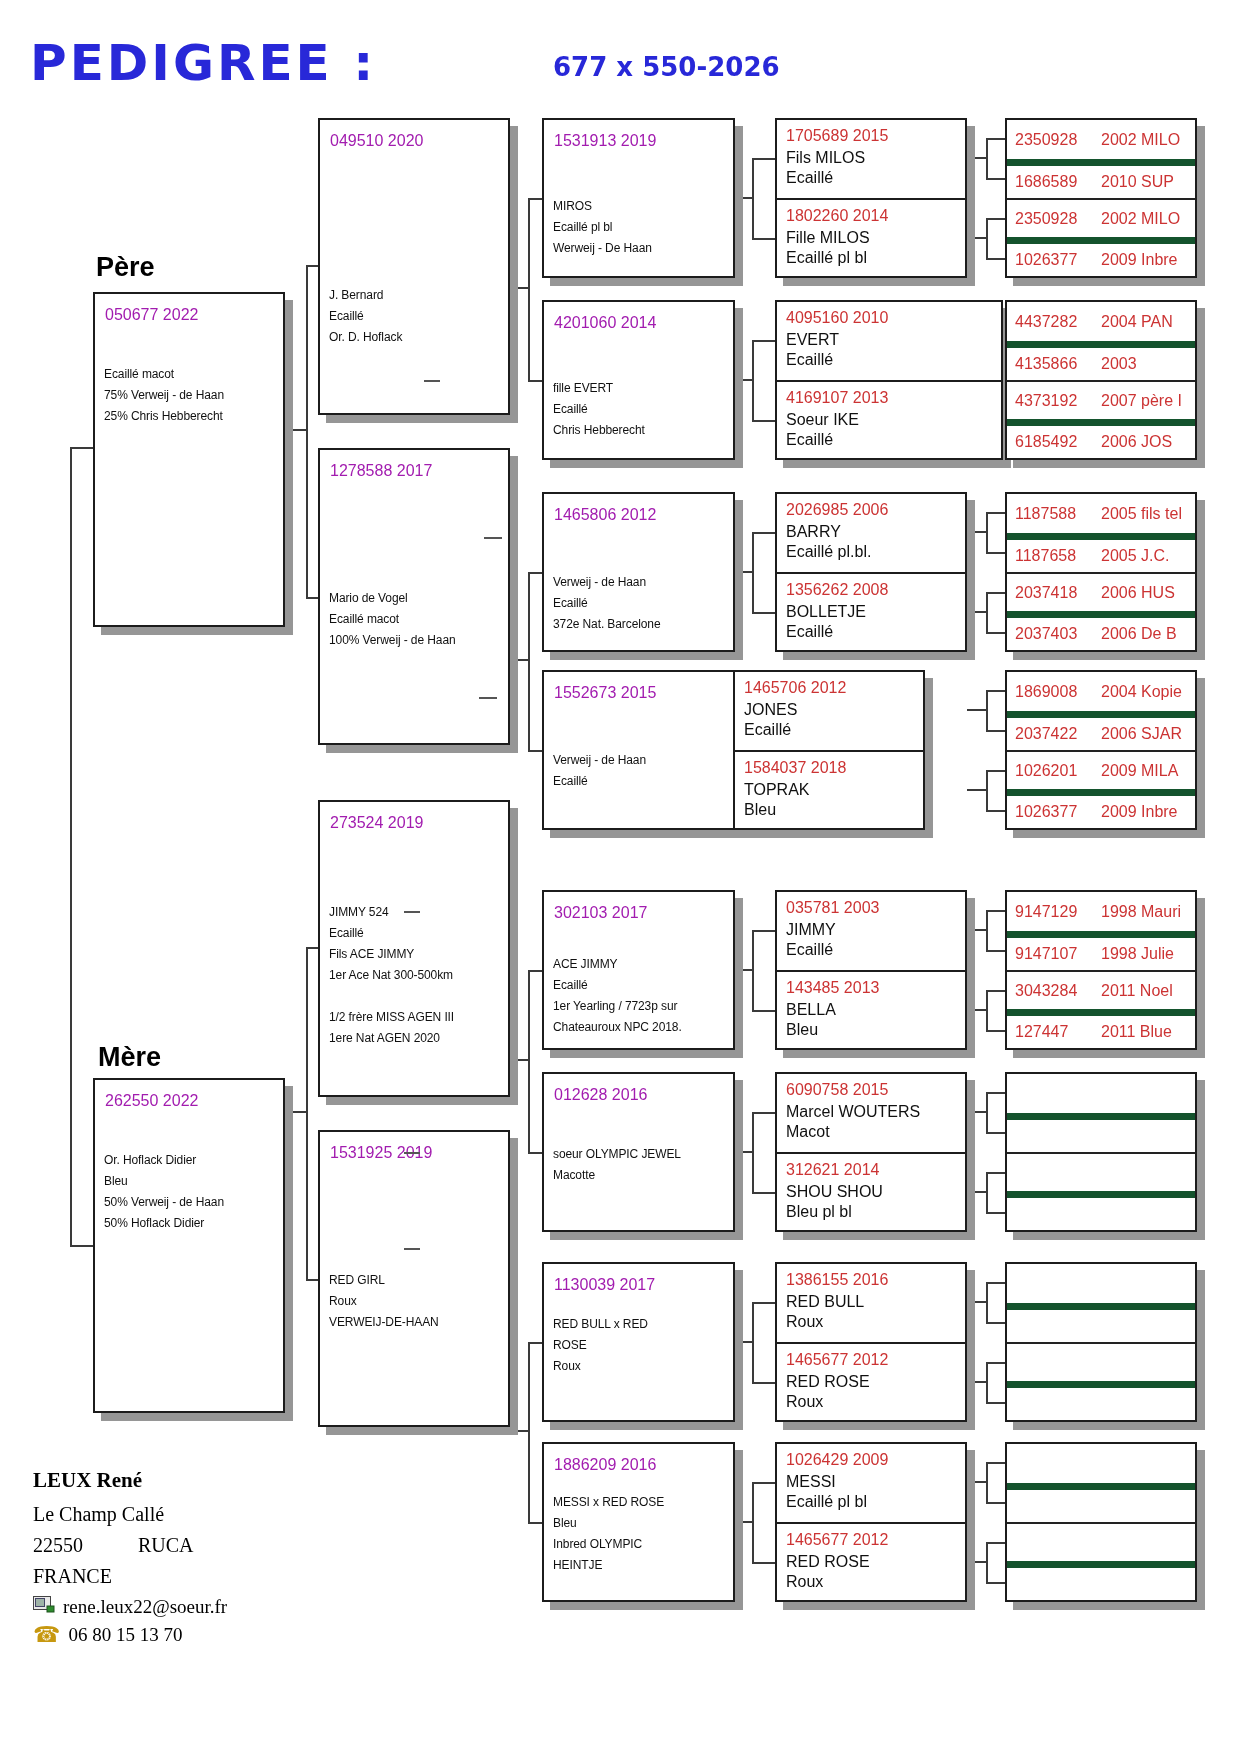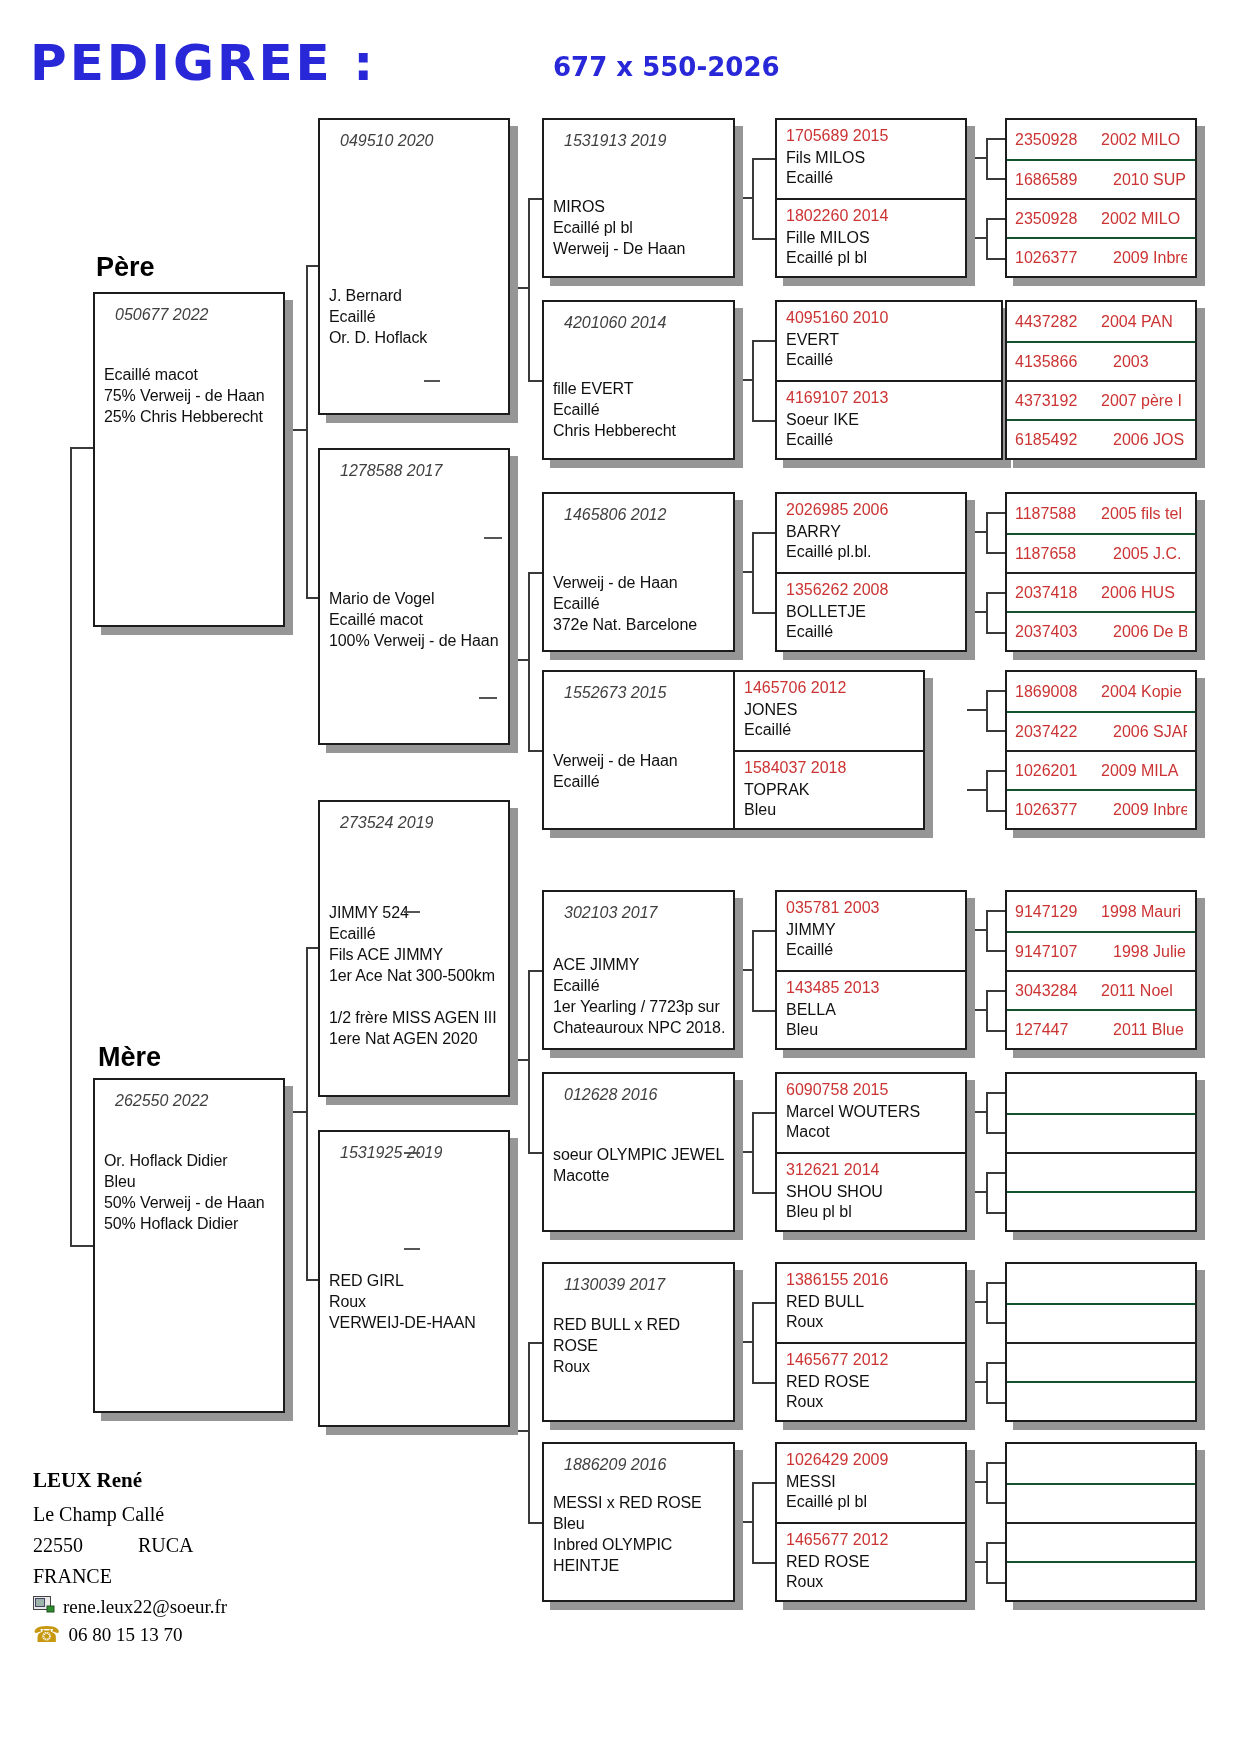--- a/index.html
+++ b/index.html
@@ -5,31 +5,31 @@
   * { box-sizing: border-box; margin: 0; padding: 0; }
   html,body { background:#fff; }
   .page { position:relative; width:1241px; height:1755px; background:#fff;
           font-family:"Liberation Sans", sans-serif; color:#101010; overflow:hidden; }
   .title { position:absolute; left:30px; top:34px; font-family:"DejaVu Sans",sans-serif;
            font-weight:700; font-size:50px; letter-spacing:3px; color:#2828d8; }
   .subtitle { position:absolute; left:553px; top:52px; font-family:"DejaVu Sans",sans-serif;
            font-weight:700; font-size:26px; color:#2828d8; }
   .seclabel { position:absolute; font-size:27px; font-weight:700; color:#000; }
   .b { position:absolute; background:#fff; border:2px solid #1c1c1c; box-shadow:8px 8px 0 #969696; }
-  .r { color:#404040; padding:12px 20px 0; font-size:16px; white-space:nowrap;font-style:italic; }
+  .r { color:#a21caf; padding:12px 10px 0; font-size:16px; white-space:nowrap; }
   .r.big { font-size:18px; }
-  .t { position:absolute; left:9px; right:2px; font-size:16px; line-height:21px;
+  .t { position:absolute; left:9px; right:2px; font-size:12px; line-height:21px;
        letter-spacing:-0.1px; white-space:pre-line; color:#101010; }
   .h3 { height:78px; padding:7px 9px 0; overflow:hidden; }
   .h3b { border-top:2px solid #1c1c1c; }
   .rr { color:#cc3333; font-size:16px; white-space:nowrap; }
   .tt { margin-top:3px; font-size:16px; line-height:20px; white-space:pre-line; color:#101010; }
   .row4 { height:39px; display:flex; align-items:center; padding:0 8px; color:#cc3333;
           font-size:16px; overflow:hidden; }
-  .bt { border-top:2px solid #14532d;gap:12px; }
+  .bt { border-top:7px solid #14532d; }
   .bt2 { border-top:2px solid #222; }
   .n { width:86px; flex:none; white-space:nowrap; }
   .y { flex:1; white-space:nowrap; overflow:hidden; }
   .br { position:absolute; border-left:2px solid #3a3a3a; border-top:2px solid #3a3a3a;
         border-bottom:2px solid #3a3a3a; }
   .hm { position:absolute; height:2px; background:#3a3a3a; }
   .dash { position:absolute; height:2px; width:16px; background:#555; }
   .contact { position:absolute; left:33px; top:1468px; font-family:"Liberation Serif", serif;
              font-size:20px; color:#000; }
   .cname { font-weight:700; font-size:21px; margin-bottom:10px; }

